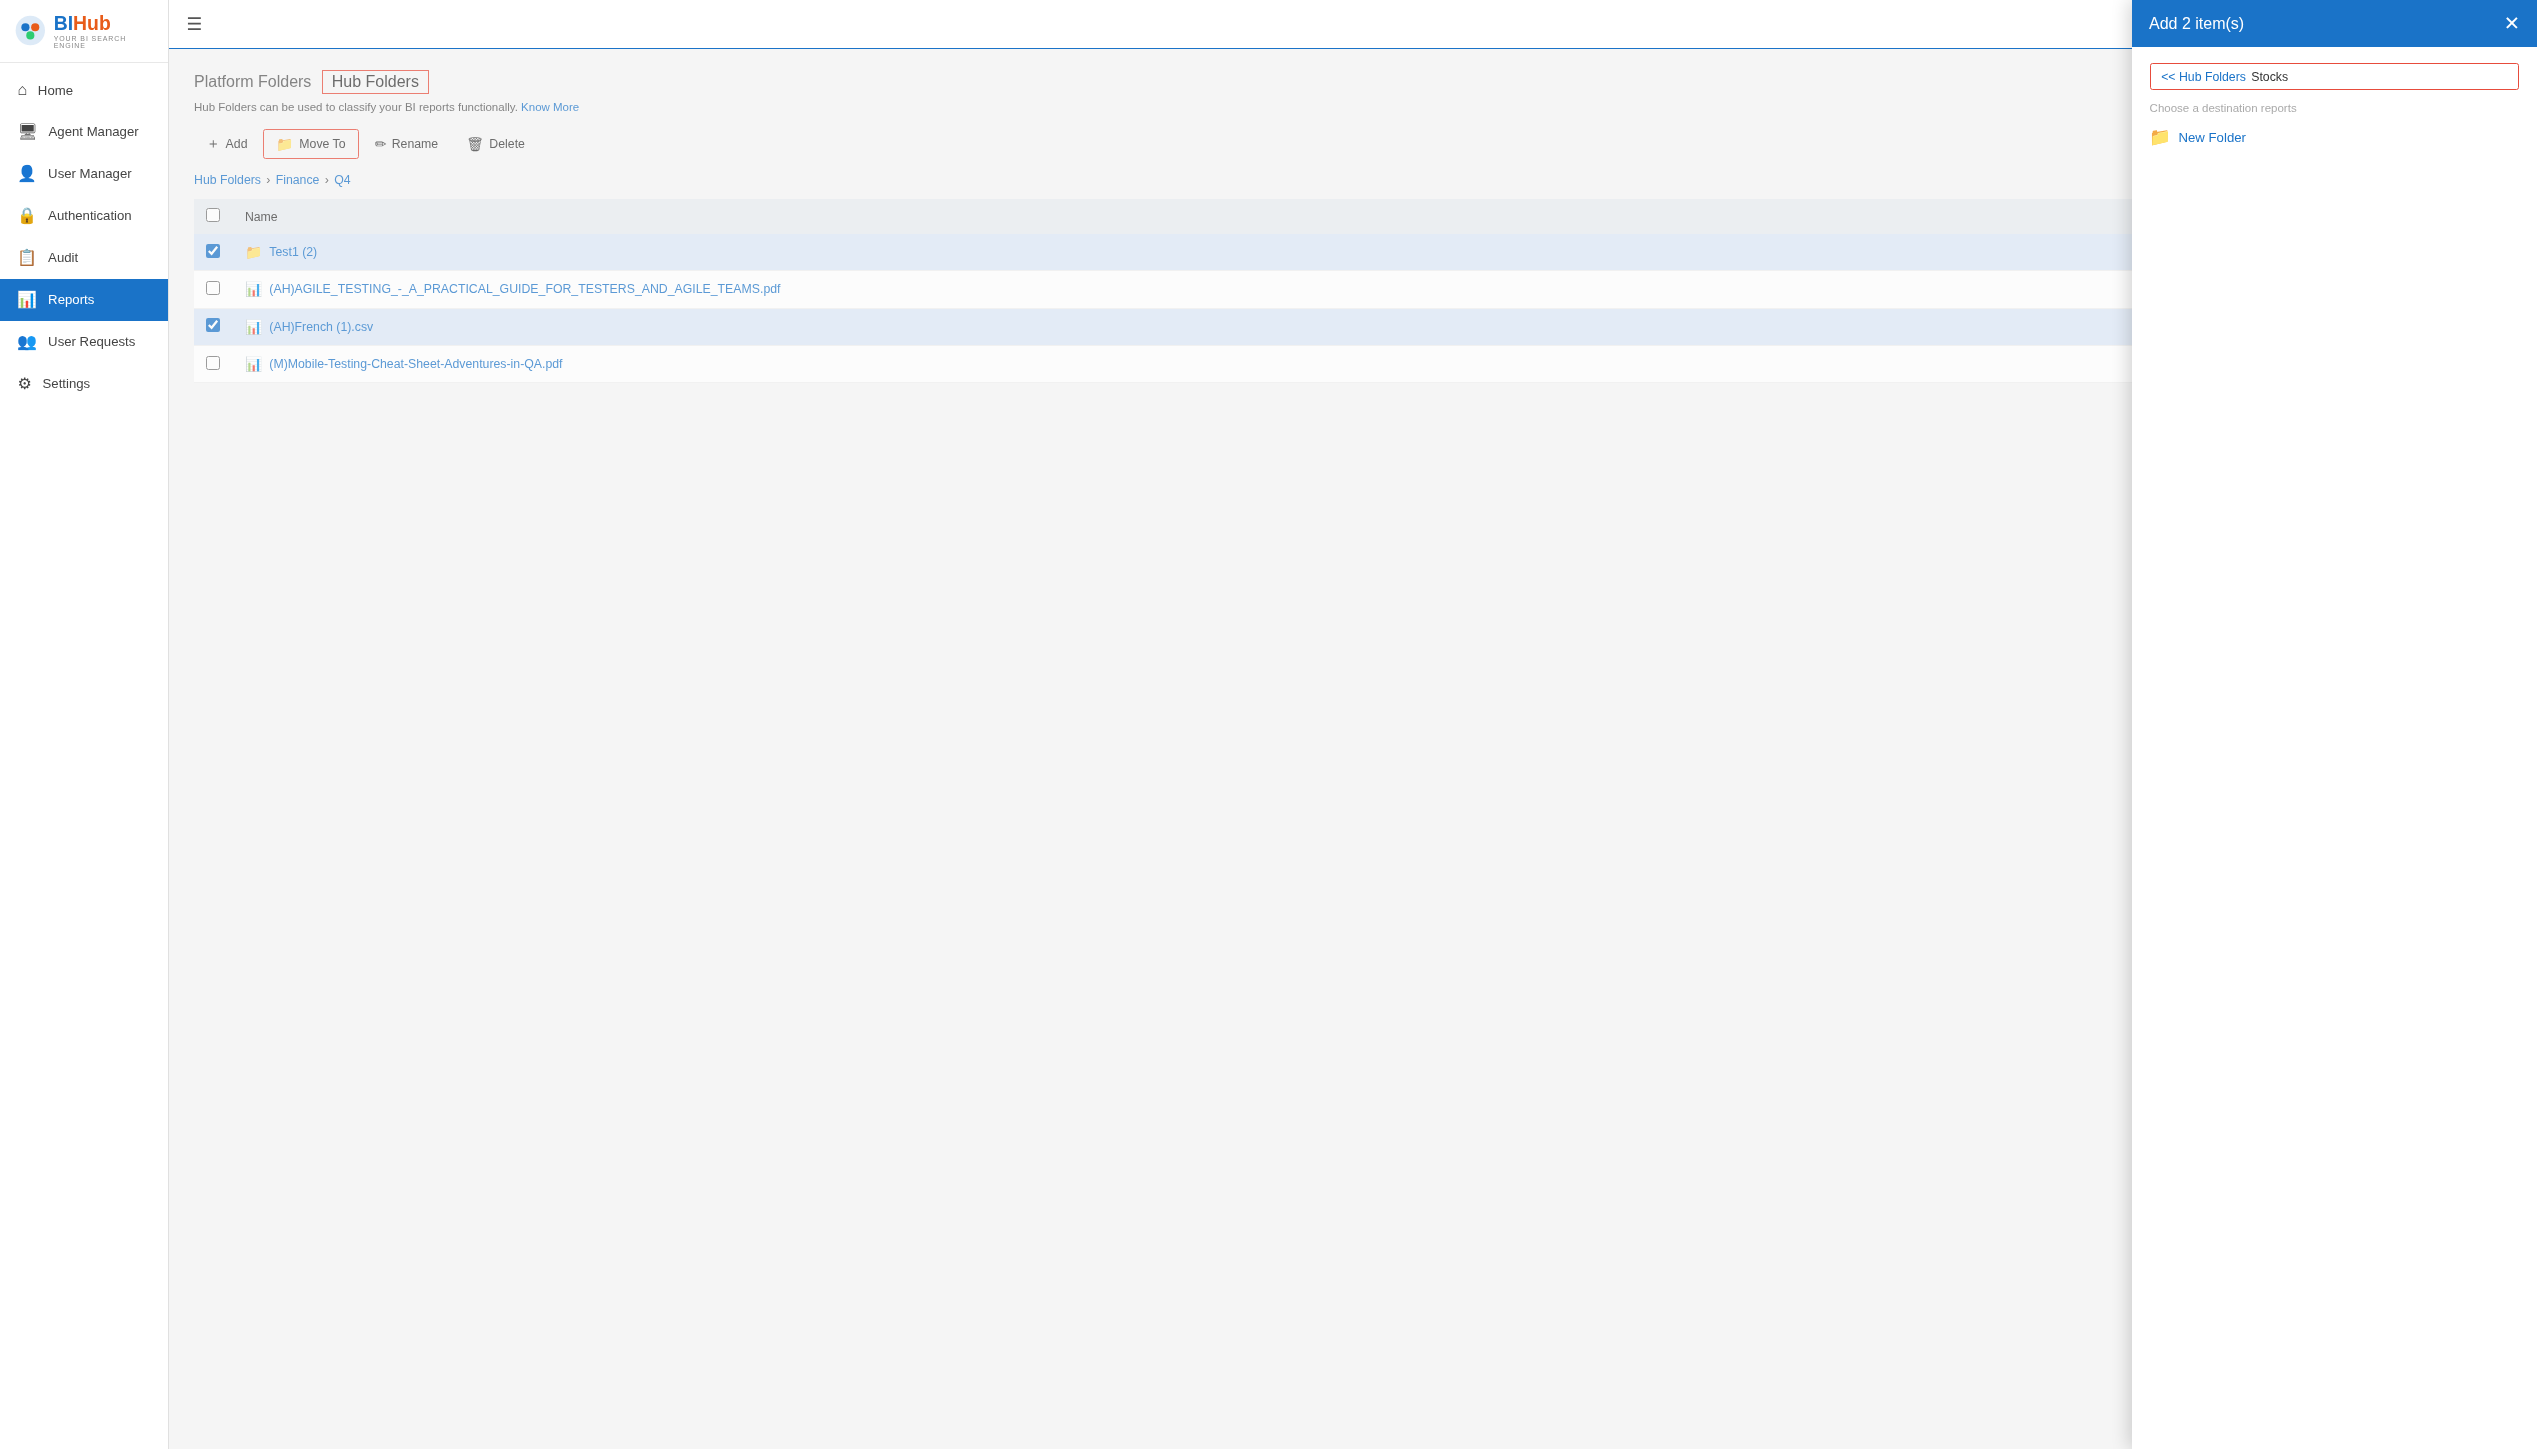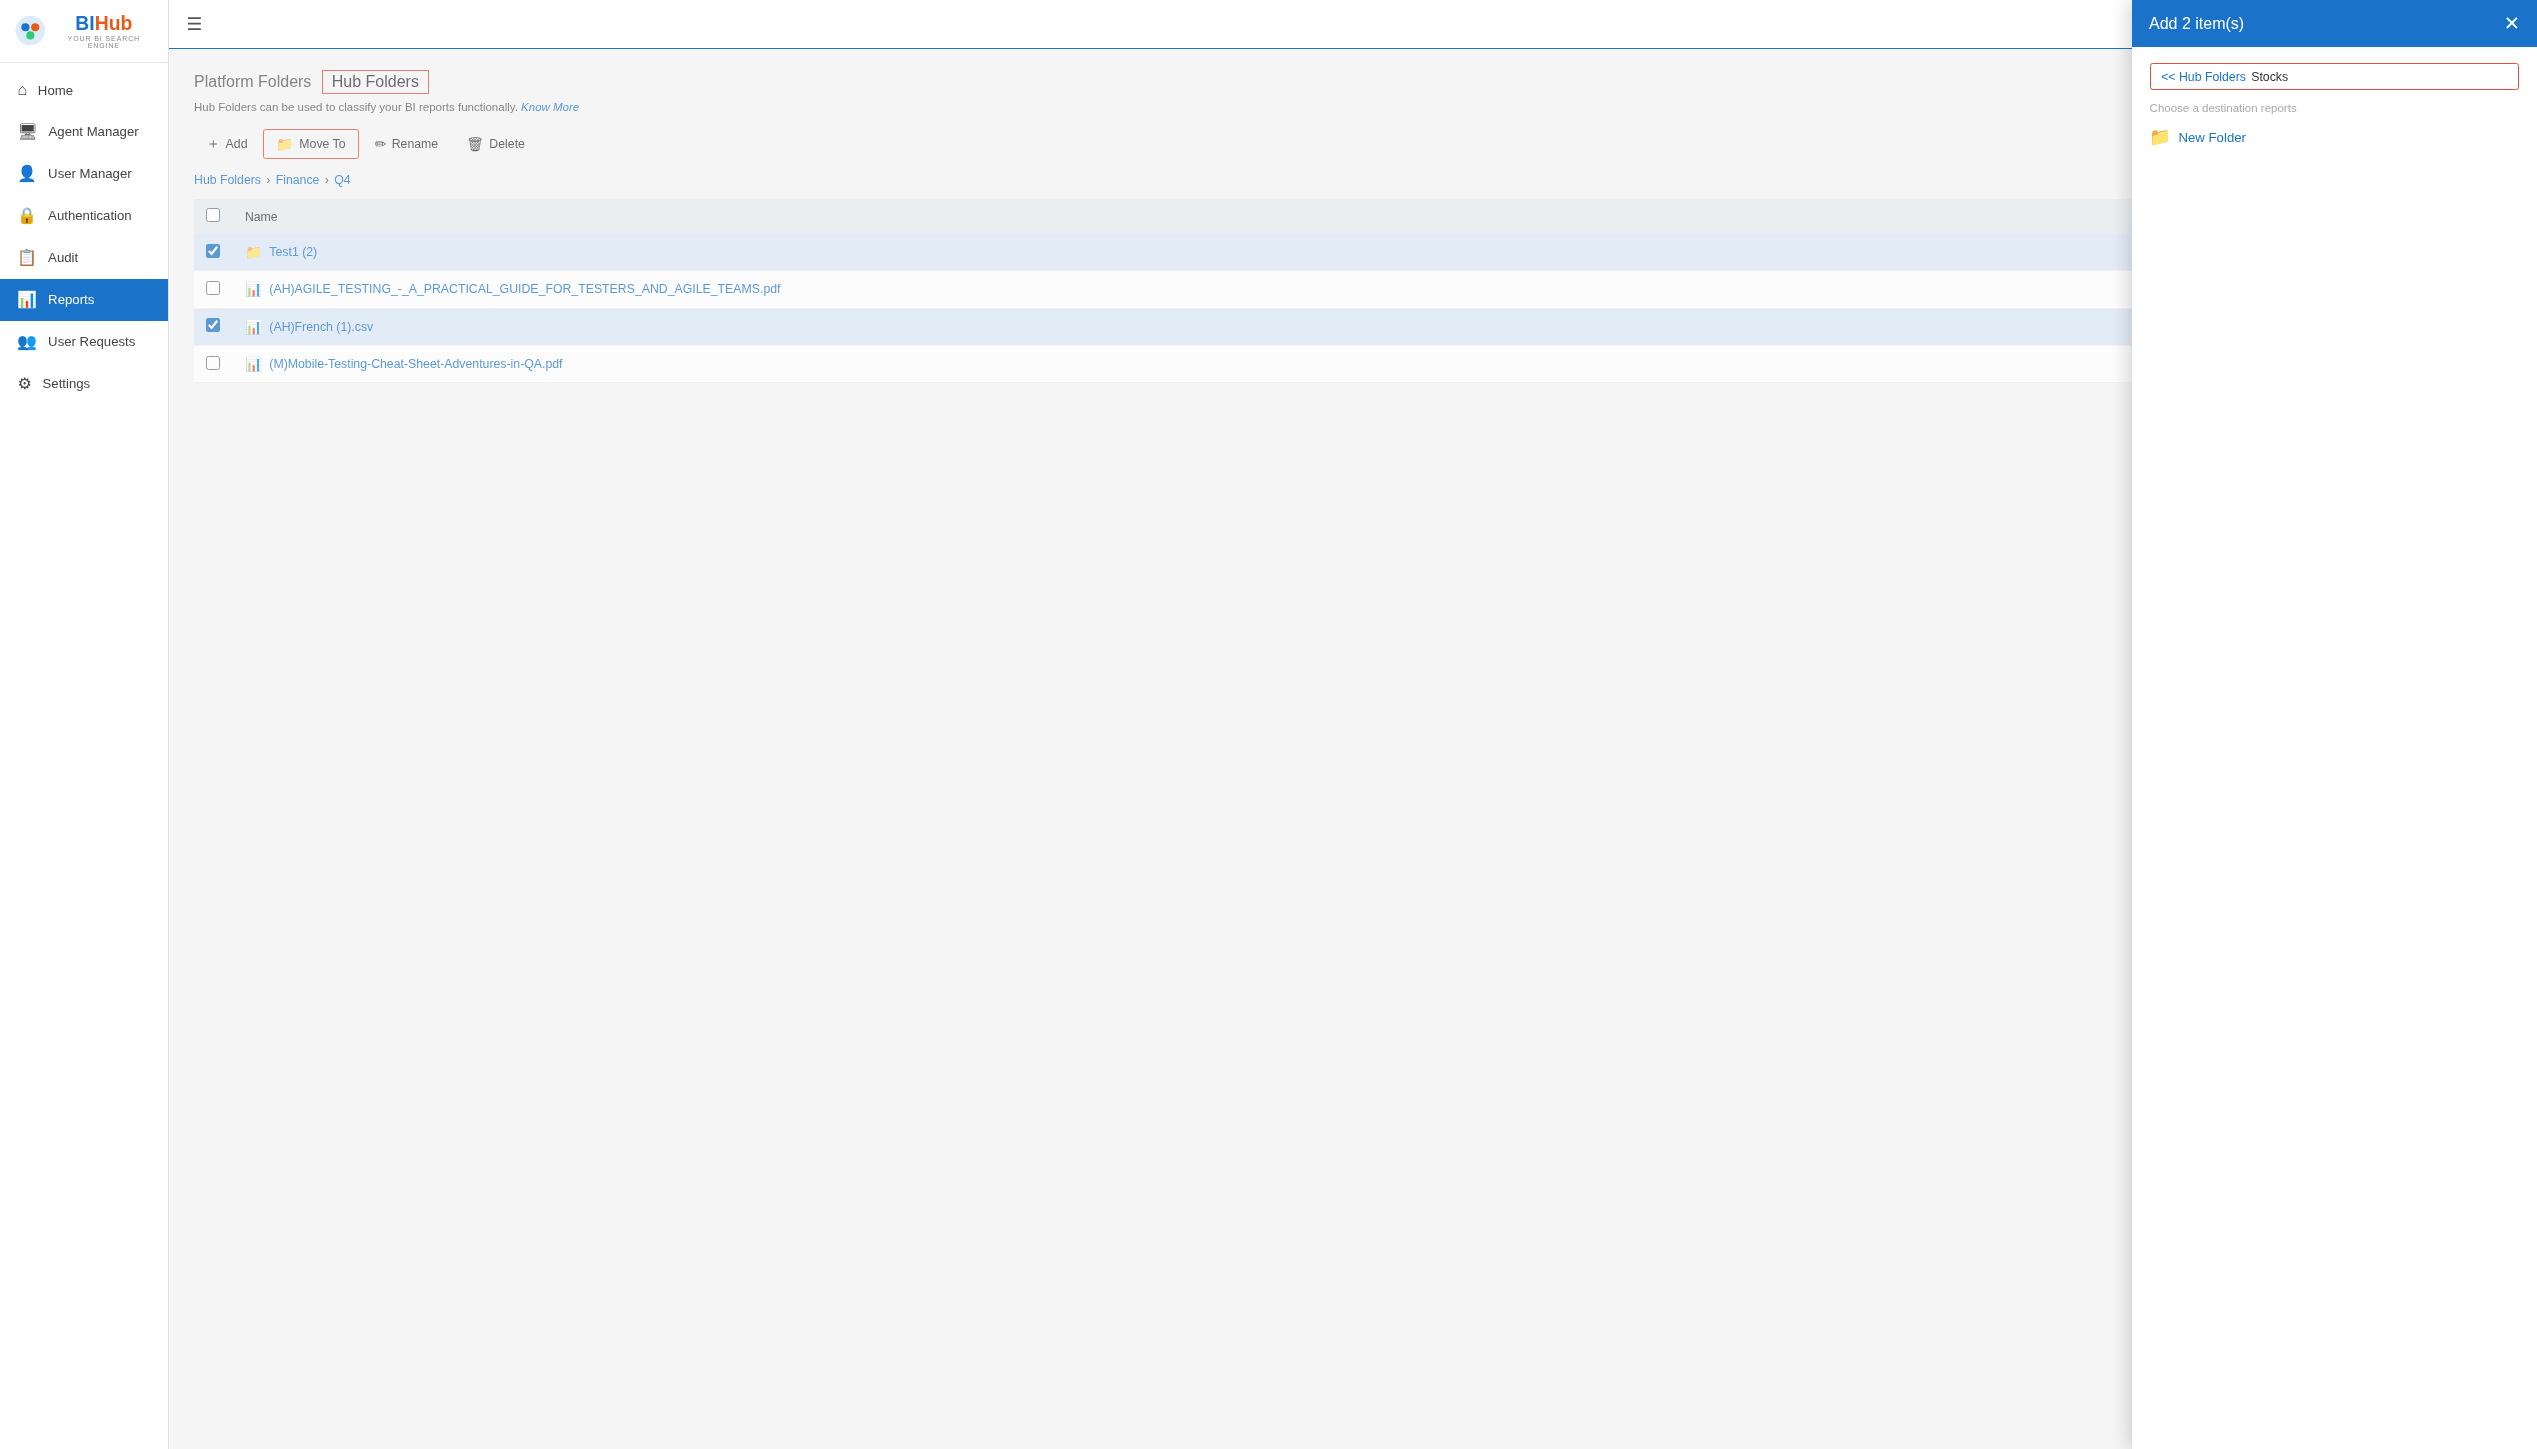--- a/index.html
+++ b/index.html
@@ -14,21 +14,20 @@
       display: flex;
       flex-direction: column;
       z-index: 10;
     }
     .sidebar-logo {
       padding: 12.3px 14px;
       display: flex;
       align-items: center;
       gap: 7px;
       border-bottom: 0.9px solid #e8e8e8;
-      text-align: center;
     }
     .logo-icon {
       width: 35px;
       height: 35px;
     }
     .logo-text-bi { font-size: 19.4px; font-weight: 700; color: #1a73c8; }
     .logo-text-hub { font-size: 19.4px; font-weight: 700; color: #e85c1a; }
     .logo-sub { font-size: 7px; color: #888; letter-spacing: 0.9px; }
     .sidebar-nav { display: flex; flex-direction: column; padding-top: 7px; }
     .nav-item {
@@ -89,21 +88,21 @@
       color: #333;
       font-size: 16px;
       font-weight: 500;
       padding: 1.8px 8.8px;
     }
     .subtitle {
       font-size: 11.5px;
       color: #555;
       margin-bottom: 16px;
     }
-    .subtitle a { color: #1a73c8; text-decoration: none; font-style: italic; }
+    .subtitle a { color: #1a73c8; text-decoration: none; }
 
     
     .toolbar {
       display: flex;
       align-items: center;
       gap: 3.5px;
       margin-bottom: 14px;
     }
     .toolbar-btn {
       display: flex;

